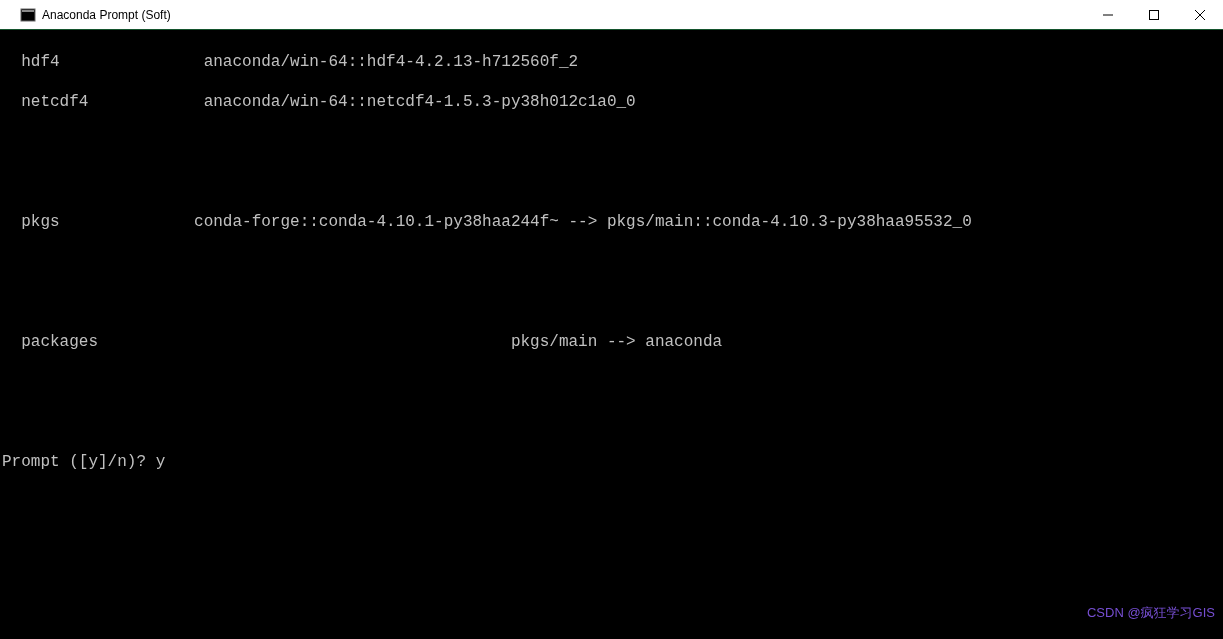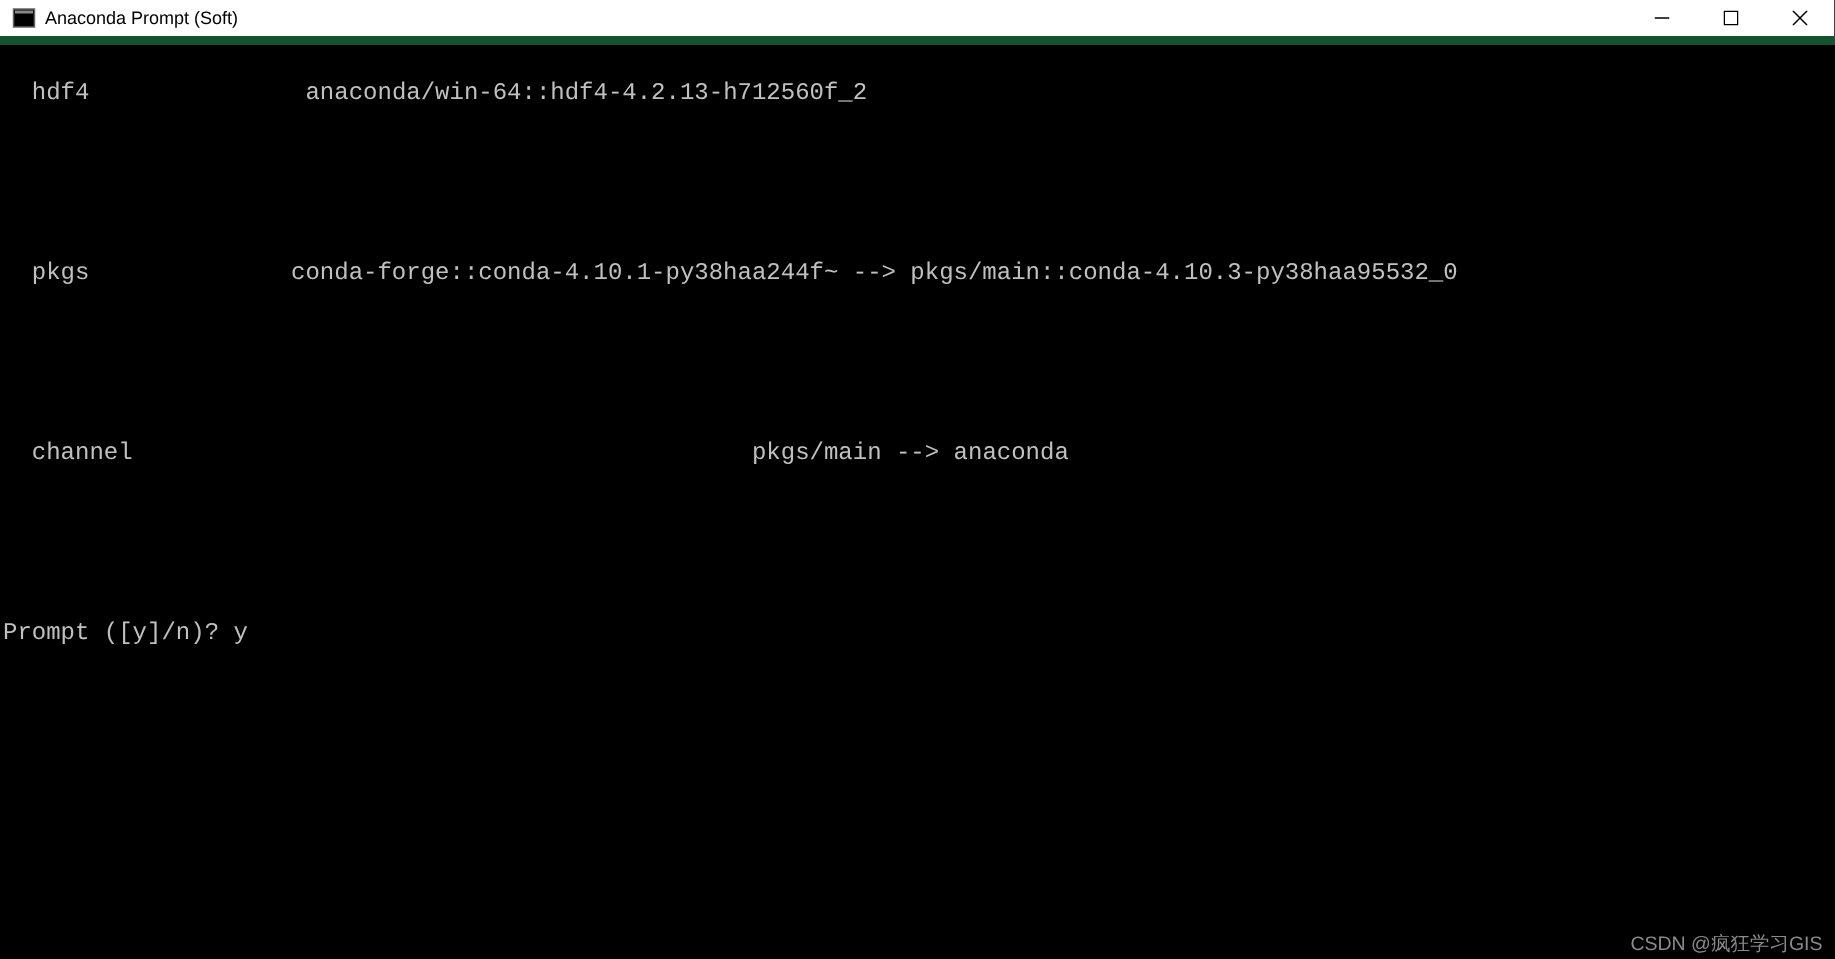--- a/index.html
+++ b/index.html
@@ -14,21 +14,22 @@
       height: 639px;
       overflow: hidden;
       position: relative;
     }
     .titlebar {
       background: #fff;
       height: 30px;
       display: flex;
       align-items: center;
       justify-content: space-between;
-      border-bottom: 6px solid #14532d;
+      border-bottom: 1px solid #14532d;
+      padding-left: 12px;
     }
     .titlebar-left {
       display: flex;
       align-items: center;
       padding-left: 8px;
       gap: 6px;
     }
     .titlebar-icon {
       width: 16px;
       height: 16px;
@@ -65,23 +66,23 @@
       white-space: pre;
       height: calc(100% - 30px);
       overflow: hidden;
       position: relative;
     }
     .line {
       white-space: pre;
     }
     .watermark {
       position: absolute;
-      bottom: 0;
+      bottom: 16px;
       right: 8px;
-      color: #a3a3a3;
+      color: #8b5cf6;
       font-family: 'Segoe UI', sans-serif;
       font-size: 13px;
       opacity: 0.85;
     }
   </style>
 </head>
 <body>
 
 <div class="titlebar">
   <div class="titlebar-left">
@@ -108,26 +109,27 @@
       <svg width="10" height="10" viewBox="0 0 10 10">
           <line x1="0" y1="0" x2="10" y2="10" stroke="#000" stroke-width="1"></line>
           <line x1="10" y1="0" x2="0" y2="10" stroke="#000" stroke-width="1"></line>
         </svg>
     </div>
   </div>
 </div>
 
 <div class="terminal">
 <div class="line"><span>  hdf4</span>               <span>anaconda/win-64::hdf4-4.2.13-h712560f_2</span></div>
+<div class="line"><span>  netcdf4</span>            <span>anaconda/win-64::netcdf4-1.5.3-py38h012c1a0_0</span></div>
 <div class="line">&nbsp;</div>
 <div class="line">&nbsp;</div>
 <div class="line"><span>  pkgs</span>              <span>conda-forge::conda-4.10.1-py38haa244f~ --&gt; pkgs/main::conda-4.10.3-py38haa95532_0</span></div>
 <div class="line">&nbsp;</div>
 <div class="line">&nbsp;</div>
-<div class="line"><span>  channel</span>                                           <span>pkgs/main --&gt; anaconda</span></div>
+<div class="line"><span>  packages</span>                                           <span>pkgs/main --&gt; anaconda</span></div>
 <div class="line">&nbsp;</div>
 <div class="line">&nbsp;</div>
 <div class="line">Prompt ([y]/n)? y</div>
 
 
 
 
 
 
 

